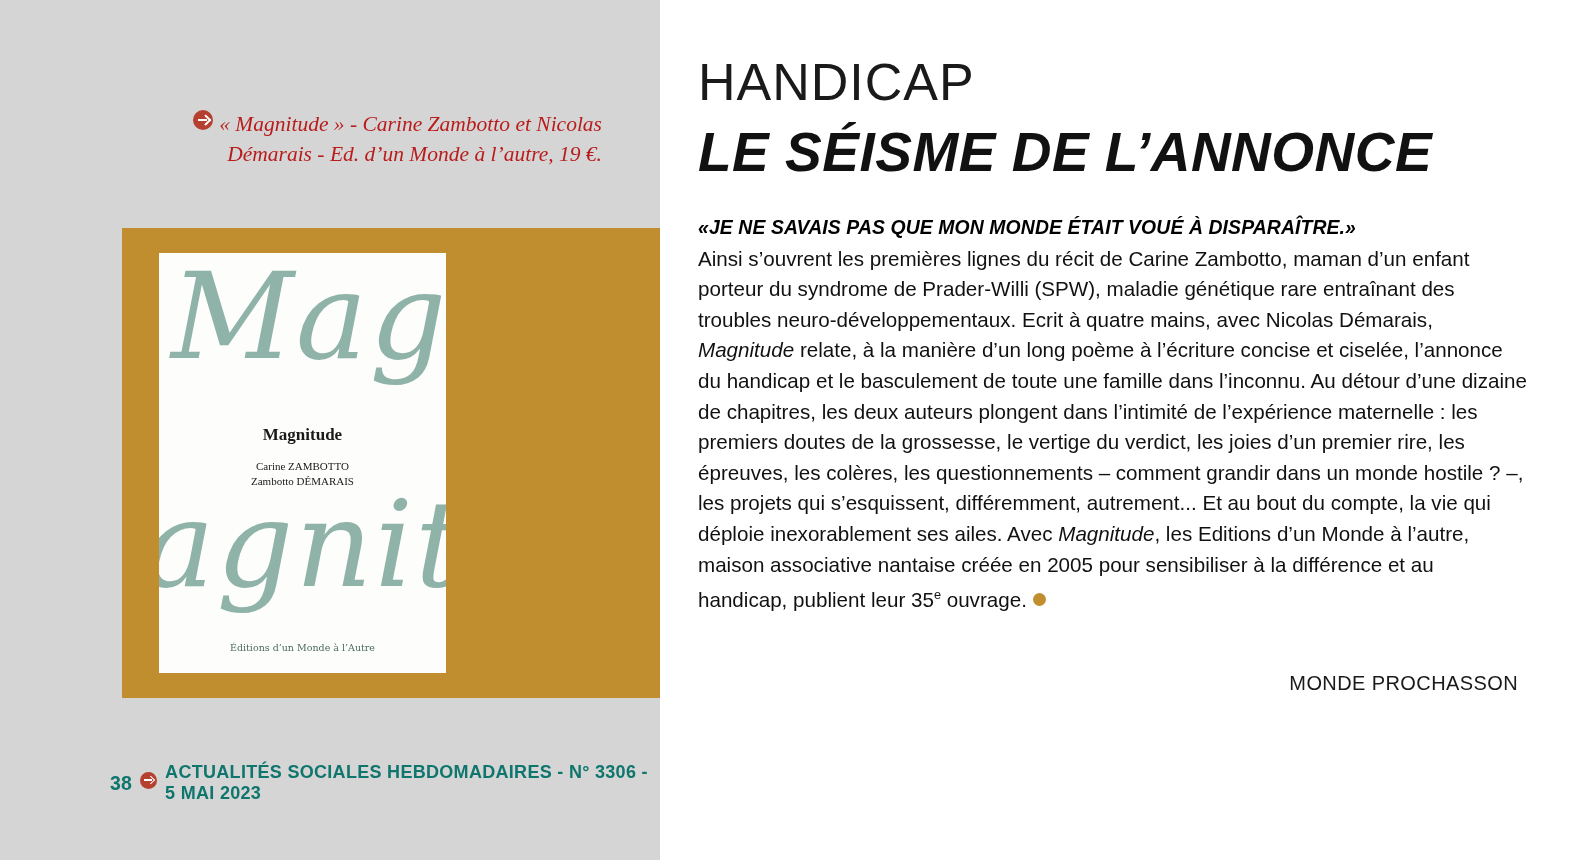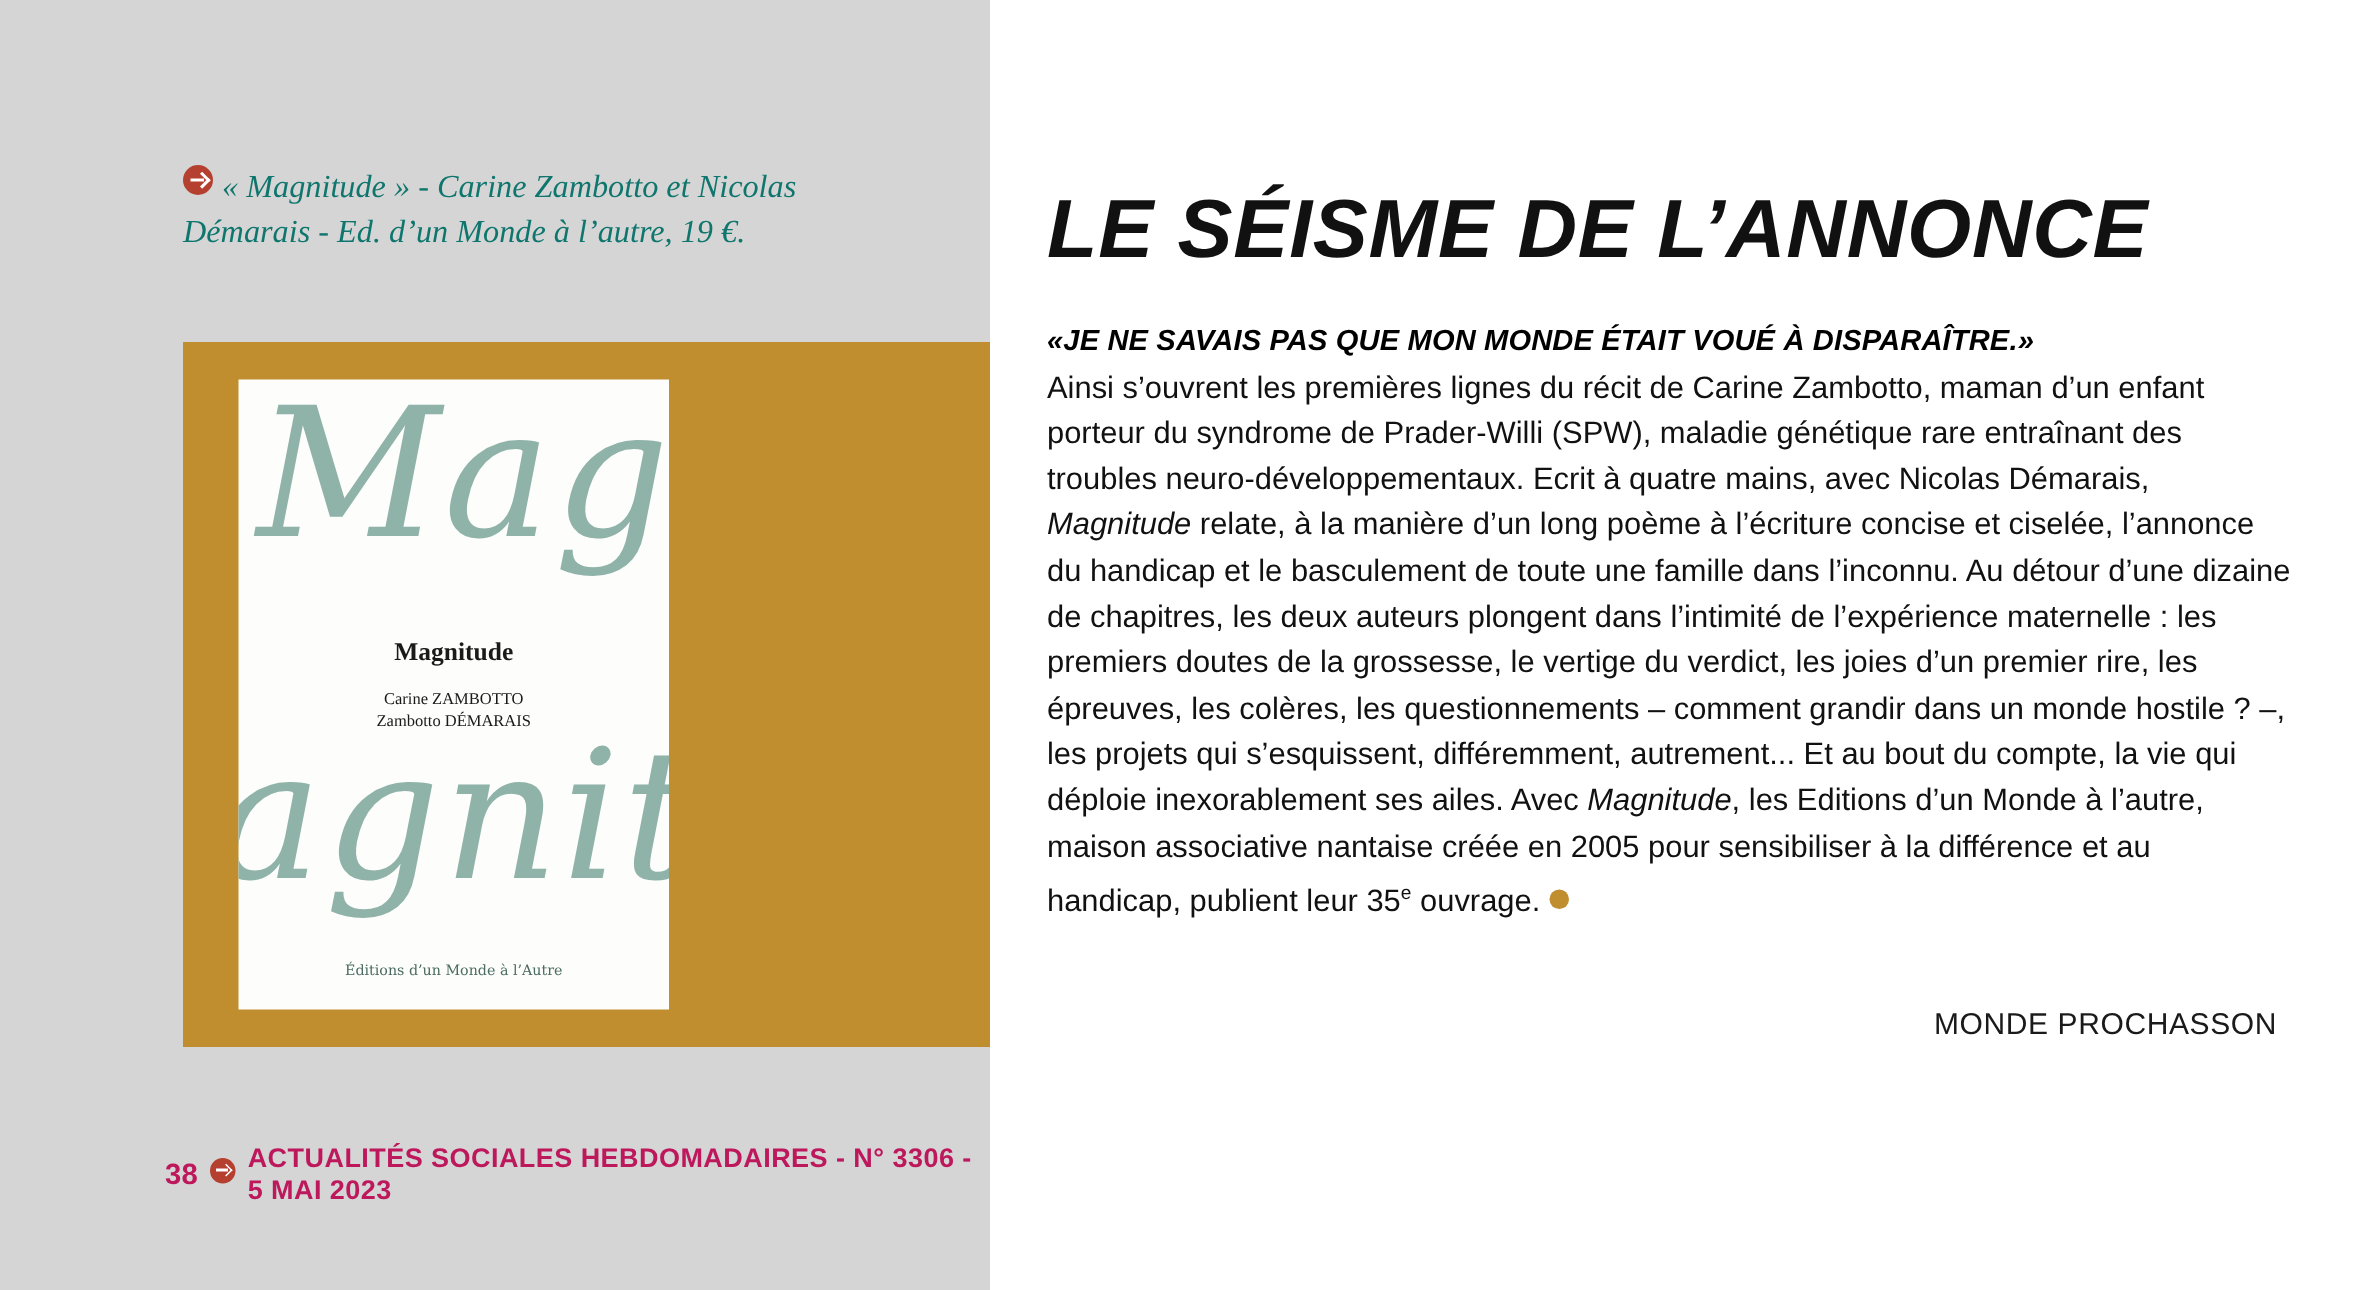--- a/index.html
+++ b/index.html
@@ -30,21 +30,22 @@
   }
   .caption {
     position: absolute;
     left: 122px;
     top: 108px;
     width: 480px;
     font-family: "Liberation Serif", serif;
     font-style: italic;
     font-size: 21.5px;
     line-height: 30px;
-    color: #0f766e;
+    color: #b91c1c;
+    text-align: right;
   }
   .caption-arrow {
     display: inline-block;
     vertical-align: 1px;
     margin-right: 6px;
     color: #c0392b;
   }
   .arrow-glyph {
     display: inline-block;
     width: 20px;
@@ -148,21 +149,21 @@
   
   .footer {
     position: absolute;
     left: 110px;
     top: 762px;
     display: flex;
     align-items: center;
     gap: 8px;
     font-size: 18.5px;
     letter-spacing: 0.2px;
-    color: #be185d;
+    color: #0f766e;
     font-weight: 700;
   }
   .footer-page {
     font-weight: bold;
     font-size: 19.5px;
   }
   .footer-text {
     font-weight: 600;
     font-size: 18px;
     letter-spacing: 0.3px;
@@ -276,20 +277,21 @@
     </div>
 
     <div class="footer">
       <span class="footer-page">38</span>
       <span class="footer-arrow"><span class="arrow-glyph"></span></span>
       <span class="footer-text">ACTUALITÉS SOCIALES HEBDOMADAIRES - N° 3306 - 5 MAI 2023</span>
     </div>
   </div>
 
   <div class="right-col">
+    <div class="kicker">HANDICAP</div>
     <div class="headline">LE SÉISME DE L’ANNONCE</div>
 
     <div class="body-block">
       <span class="lede">«JE NE SAVAIS PAS QUE MON MONDE ÉTAIT VOUÉ À DISPARAÎTRE.»</span>
       <span class="body-text"><span>Ainsi s’ouvrent les premières lignes du récit de Carine Zambotto, maman d’un enfant porteur du syndrome de Prader-Willi (SPW), maladie génétique rare entraînant des troubles neuro-développementaux. Ecrit à quatre mains, avec Nicolas Démarais, </span><em>Magnitude</em><span> relate, à la manière d’un long poème à l’écriture concise et ciselée, l’annonce du handicap et le basculement de toute une famille dans l’inconnu. Au détour d’une dizaine de chapitres, les deux auteurs plongent dans l’intimité de l’expérience maternelle : les premiers doutes de la grossesse, le vertige du verdict, les joies d’un premier rire, les épreuves, les colères, les questionnements – comment grandir dans un monde hostile ? –, les projets qui s’esquissent, différemment, autrement... Et au bout du compte, la vie qui déploie inexorablement ses ailes. Avec </span><em>Magnitude</em><span>, les Editions d’un Monde à l’autre, maison associative nantaise créée en 2005 pour sensibiliser à la différence et au handicap, publient leur 35</span><sup>e</sup><span> ouvrage.</span><span class="end-dot"></span></span>
     </div>
 
     <div class="byline">MONDE PROCHASSON</div>
   </div>
 

